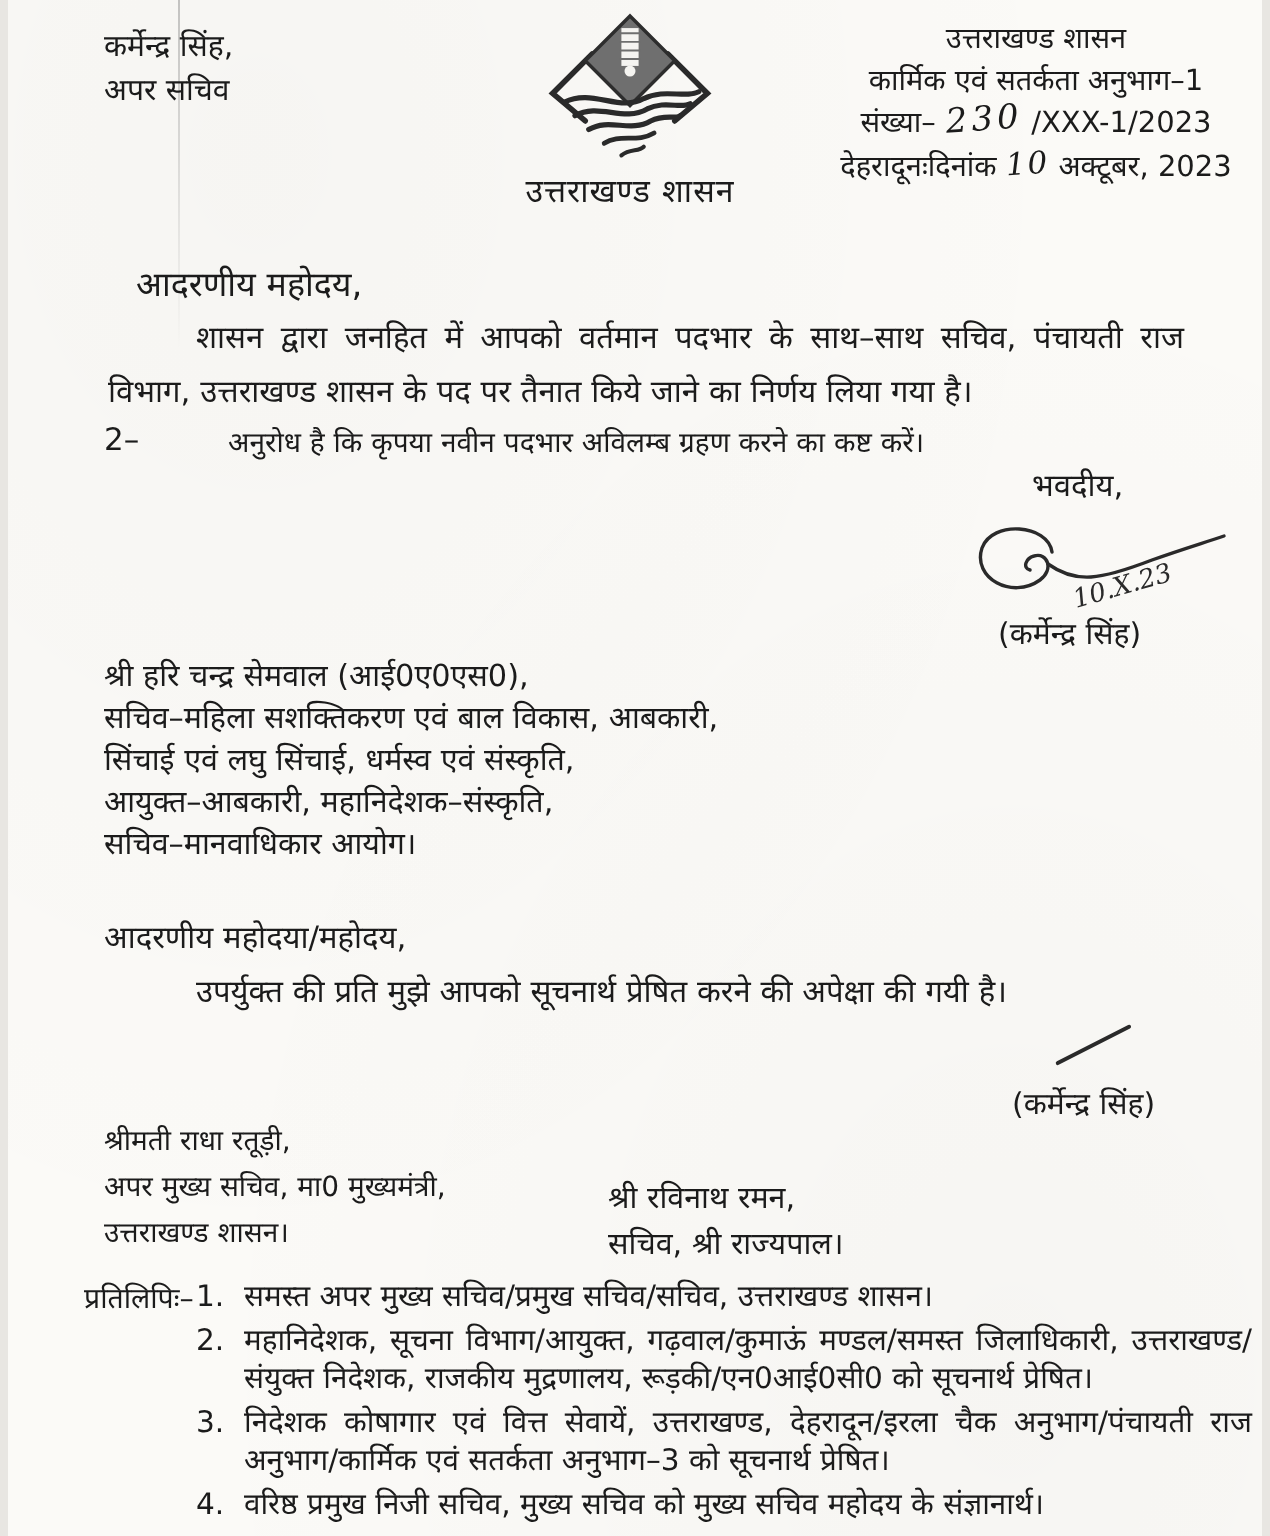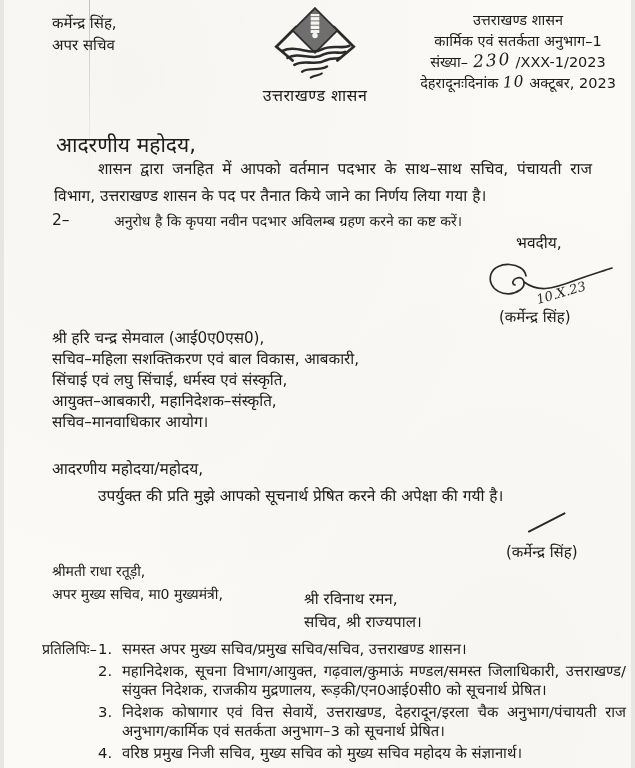--- a/index.html
+++ b/index.html
@@ -23,21 +23,21 @@
   .hdr-left{left:48px;top:12px;font-size:15px;line-height:22px;}
   .emblem-box{left:268px;top:6px;width:86px;height:78px;}
   .emblem-caption{left:228px;top:84px;width:166px;text-align:center;font-size:16px;letter-spacing:.5px;}
   .hdr-right{left:404px;top:10px;width:220px;text-align:center;font-size:14.5px;line-height:20.5px;}
   .hand{
     font-family:"DejaVu Serif","Liberation Serif",serif;
     font-style:italic;font-size:17px;letter-spacing:2px;
     display:inline-block;transform:rotate(-4deg) translateY(-1px);
   }
   .hand.small{font-size:15.5px;letter-spacing:1px;}
-  .salutation{left:52px;top:130px;font-size:21px;}
+  .salutation{left:64px;top:130px;font-size:17px;}
   .para1{left:50px;top:156px;width:538px;font-size:15.5px;line-height:27px;
          text-indent:44px;text-align:justify;}
   .p2num{left:48px;top:211px;font-size:15.5px;}
   .para2{left:110px;top:211px;font-size:14px;text-align:center;}
   .valediction{left:512px;top:231px;font-size:15.5px;}
   .sig1{left:476px;top:254px;width:150px;height:58px;}
   .signatory1{left:495px;top:306px;font-size:15px;}
   .addressee{left:48px;top:328px;font-size:15.2px;line-height:21px;}
   .salutation2{left:48px;top:457px;font-size:15.5px;}
   .para3{left:50px;top:484px;width:538px;font-size:15.5px;text-indent:44px;}
@@ -127,20 +127,21 @@
   </div>
 
   <div class="abs para3">उपर्युक्त की प्रति मुझे आपको सूचनार्थ प्रेषित करने की अपेक्षा की गयी है।</div>
   <div class="abs salutation2">आदरणीय महोदया/महोदय,</div>
   <div class="slash2"></div>
   <div class="abs signatory2">(कर्मेन्द्र सिंह)</div>
 
   <div class="abs recip-left">
     <div>श्रीमती राधा रतूड़ी,</div>
     <div>अपर मुख्य सचिव, मा0 मुख्यमंत्री,</div>
+    <div>उत्तराखण्ड शासन।</div>
   </div>
   <div class="abs recip-right">
     <div>श्री रविनाथ रमन,</div>
     <div>सचिव, श्री राज्यपाल।</div>
   </div>
 
   <div class="abs copy">
     <div class="copy-row">
       <span class="copy-label">प्रतिलिपिः–</span>
       <span class="num">1.</span>

